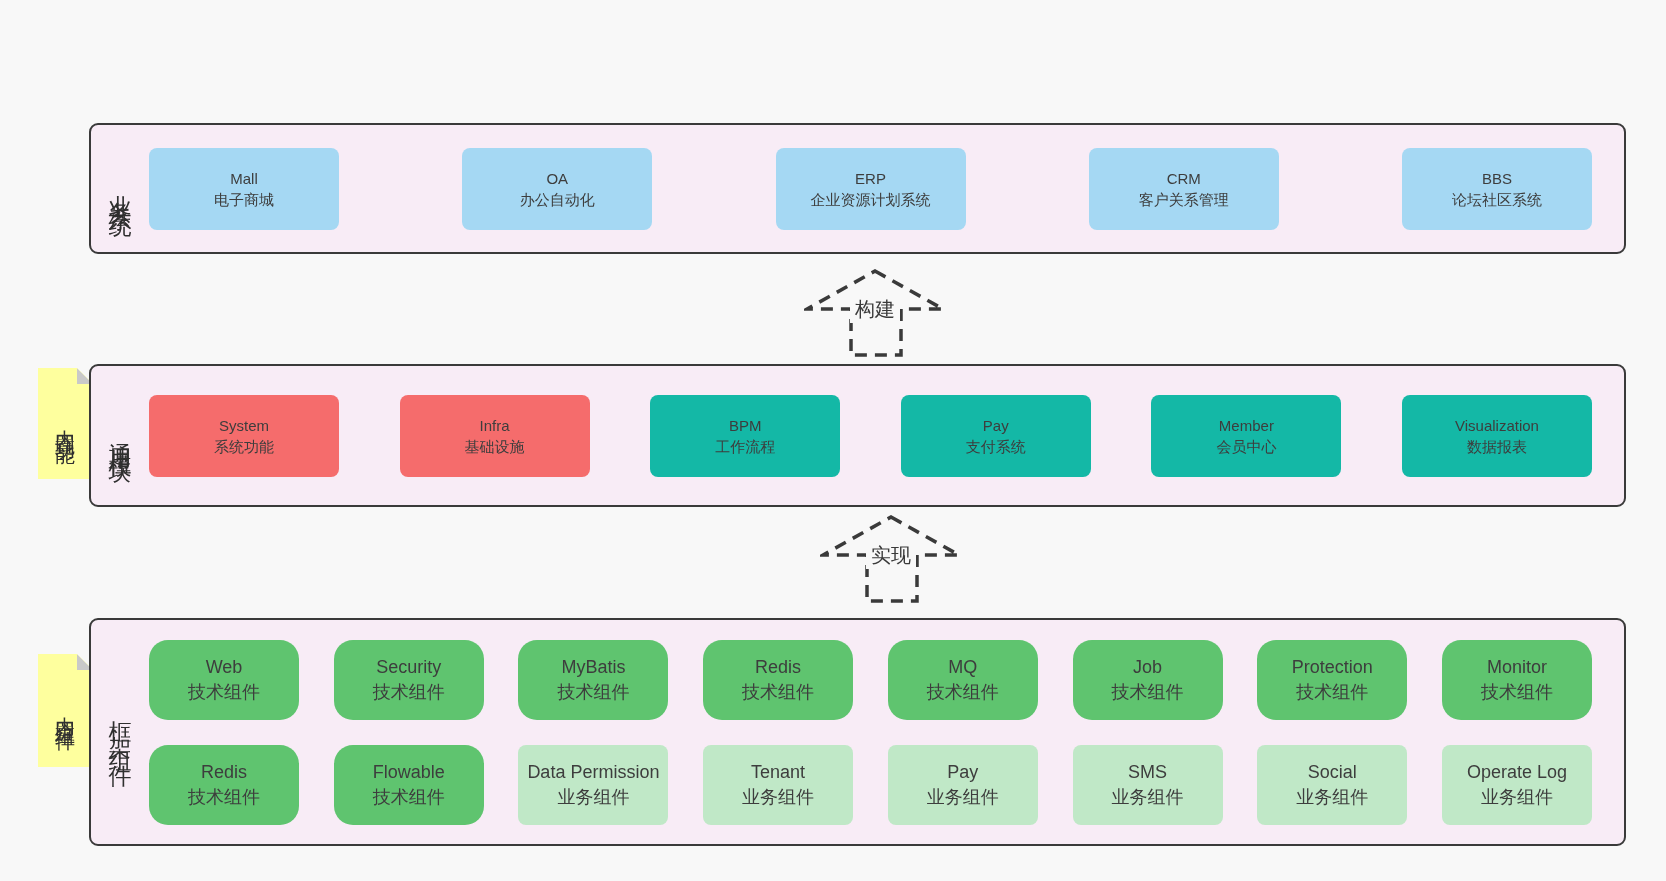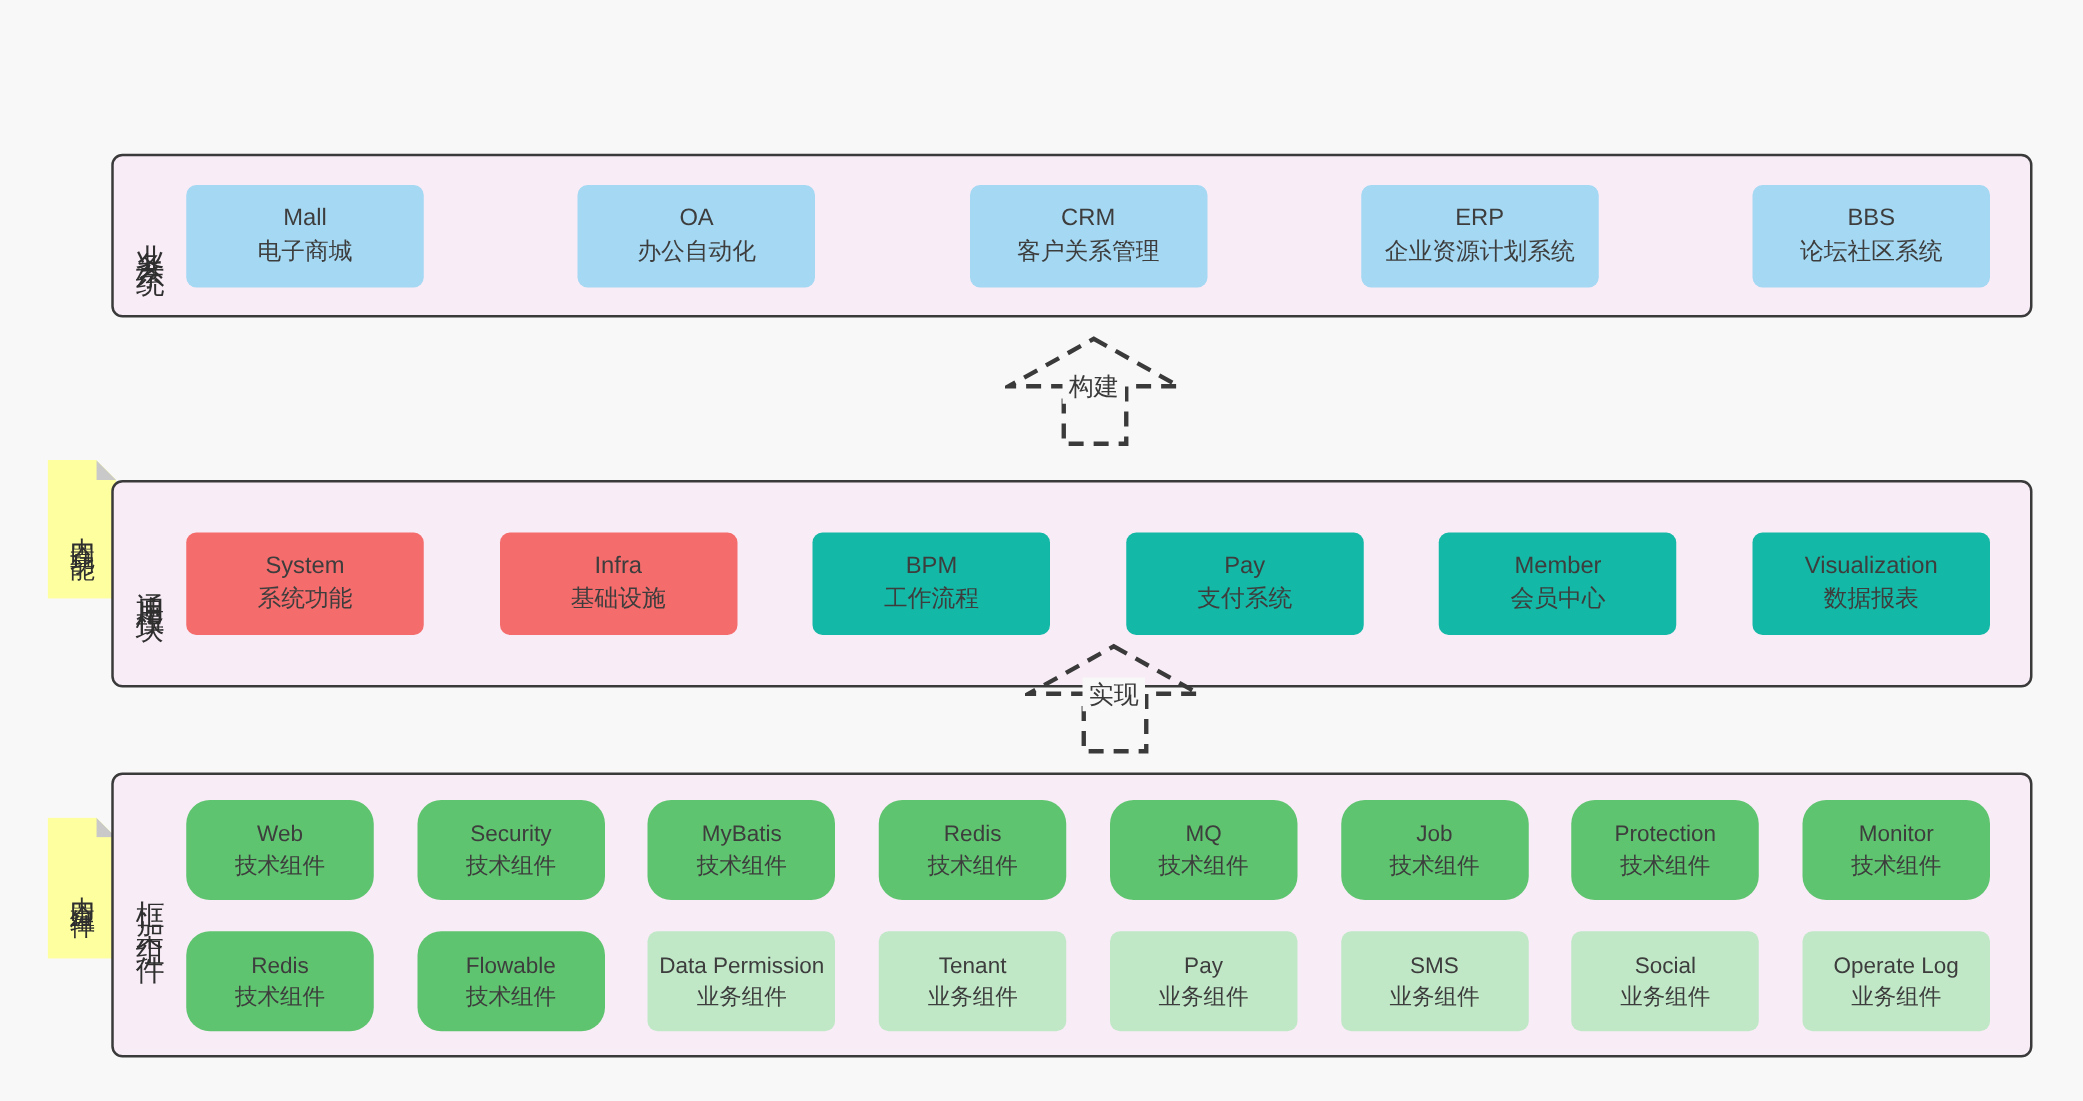--- a/index.html
+++ b/index.html
@@ -7,36 +7,36 @@
     position:relative;width:1666px;height:881px;background:#f8f8f8;
     font-family:"Liberation Sans","DejaVu Sans",sans-serif;color:#3d3d3d;overflow:hidden;
   }
   
   .band{
     position:absolute;left:89px;width:1537px;
     background:#f8ecf6;border:2px solid #3a3a3a;border-radius:9px;
     display:flex;align-items:center;z-index:2;box-sizing:border-box;
   }
   .band-business{top:123px;height:131px;}
-  .band-modules{top:384px;height:166px;align-items:center;}
+  .band-modules{top:364px;height:143px;align-items:center;}
   .band-framework{top:618px;height:228px;}
   .vlabel{
     width:58px;flex:0 0 58px;display:flex;align-items:center;justify-content:center;
     font-size:23px;color:#2f2f2f;
   }
   .vlabel span{writing-mode:vertical-rl;text-orientation:upright;letter-spacing:6px;line-height:1;}
   .band-framework .vlabel span{letter-spacing:15px;}
   .boxrow{flex:1;display:flex;align-items:center;justify-content:space-between;padding-right:32px;}
   .boxcol{flex:1;display:flex;flex-direction:column;justify-content:center;row-gap:25px;padding-right:32px;}
   .boxcol .boxrow{flex:none;padding-right:0;}
   
   .box{
     width:190px;height:82px;border-radius:8px;
     display:flex;flex-direction:column;align-items:center;justify-content:center;
-    text-align:center;font-size:19px;line-height:1.4;padding:0 6px;box-sizing:border-box;
+    text-align:center;font-size:15px;line-height:1.4;padding:0 6px;box-sizing:border-box;
   }
   .band-framework .box{width:150px;height:80px;font-size:18px;line-height:1.35;}
   .blue{background:#a5d8f3;}
   .red{background:#f56c6c;}
   .pink{background:#14b8a6;}
   .green{background:#5fc46f;border-radius:19px;}
   .green-light{background:#c0e8c7;text-align:center;}
   
   .sticky{
     position:absolute;left:38px;width:55px;z-index:1;
@@ -70,26 +70,26 @@
     <div class="boxrow">
       <div class="box blue">
         <div>Mall</div>
         <div>电子商城</div>
       </div>
       <div class="box blue">
         <div>OA</div>
         <div>办公自动化</div>
       </div>
       <div class="box blue">
+        <div>ERP</div>
+        <div>企业资源计划系统</div>
+      </div>
+      <div class="box blue">
         <div>CRM</div>
         <div>客户关系管理</div>
-      </div>
-      <div class="box blue">
-        <div>ERP</div>
-        <div>企业资源计划系统</div>
       </div>
       <div class="box blue">
         <div>BBS</div>
         <div>论坛社区系统</div>
       </div>
     </div>
   </div>
 
   <svg class="arrow arrow-build" width="142" height="92" viewBox="0 0 142 92">
     <path d="M71,3 L139,41 L97,41 L97,87 L47,87 L47,41 L3,41 Z"></path>

